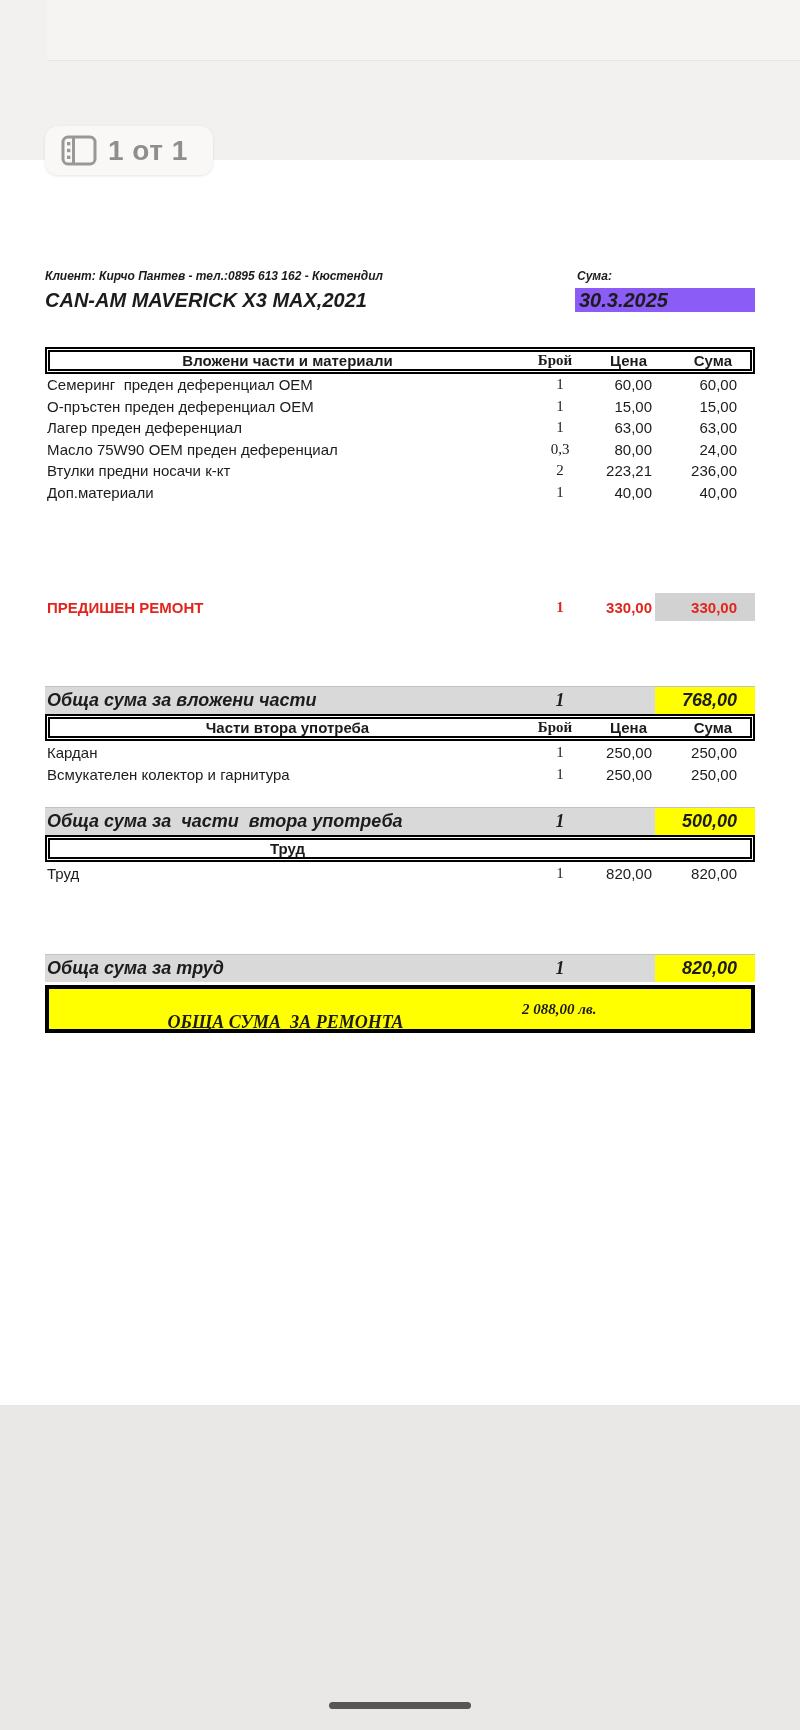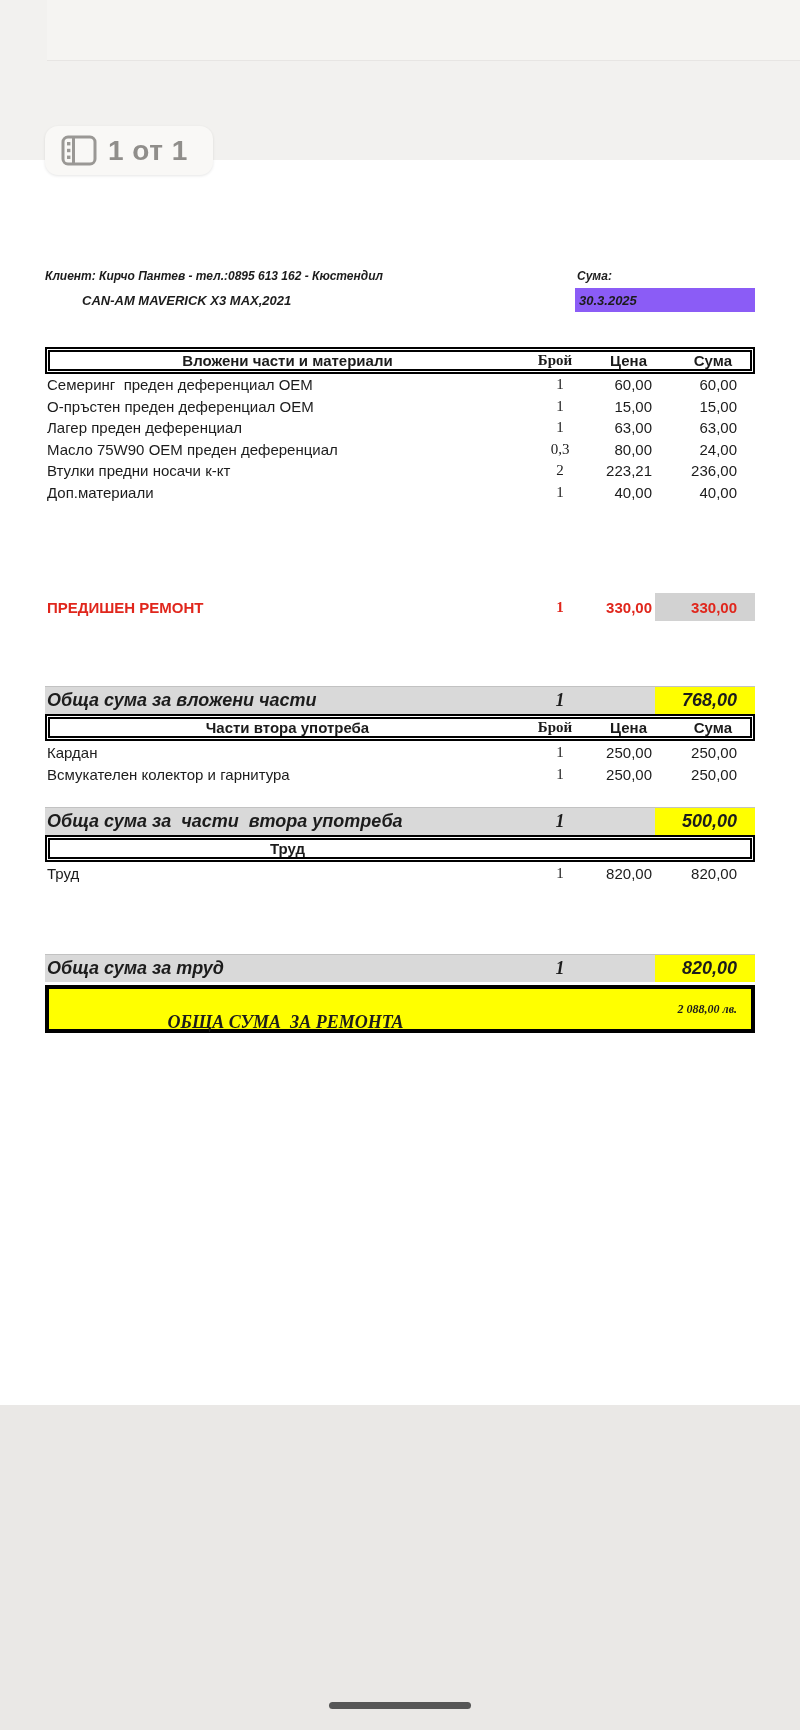--- a/index.html
+++ b/index.html
@@ -24,21 +24,21 @@
     z-index:5;color:#908e8b;
   }
   .pill-label{font-size:28px;font-weight:600;letter-spacing:.5px;}
   
   .page{
     background:#ffffff;width:800px;min-height:1245px;
     padding:105px 45px 0 45px;box-sizing:border-box;
     position:relative;z-index:1;
   }
   .hdr-row{display:flex;align-items:center;font-weight:bold;font-style:italic;font-size:12px;height:22px;}
-  .hdr-row2{display:flex;align-items:center;font-weight:bold;font-style:italic;font-size:13px;height:26px;margin-left:37px;}
+  .hdr-row2{display:flex;align-items:center;font-weight:bold;font-style:italic;font-size:20px;height:26px;}
   .hdr-left{flex:1;white-space:pre;}
   .hdr-right{width:180px;box-sizing:border-box;padding-left:2px;}
   .date-cell{width:180px;height:24px;background:#8b5cf6;box-sizing:border-box;
              display:flex;align-items:center;padding-left:4px;}
   
   .thead{
     display:flex;align-items:center;height:27px;margin-top:0;
     border:5px double #000;box-sizing:border-box;
     font-weight:bold;font-size:15px;
   }
@@ -59,22 +59,22 @@
   }
   .summary .name{white-space:pre;}
   .summary .sum{background:#ffff00;height:100%;display:flex;align-items:center;justify-content:flex-end;}
   
   .banner{
     display:flex;align-items:center;height:48px;margin-top:3px;
     background:#ffff00;border:4px solid #000;box-sizing:border-box;
   }
   .banner-title{flex:1;text-align:center;white-space:pre;
     font-family:"Liberation Serif",serif;font-weight:bold;font-style:italic;font-size:18px;margin-top:26px;}
-  .banner-amount{width:215px;text-align:right;padding-right:14px;
-    font-family:"Liberation Serif",serif;font-weight:bold;font-style:italic;font-size:12px;}
+  .banner-amount{width:215px;text-align:left;padding-right:14px;
+    font-family:"Liberation Serif",serif;font-weight:bold;font-style:italic;font-size:15px;}
   
   .sp34{height:34px;} .sp90{height:90px;} .sp65{height:65px;}
   .sp22{height:22px;} .sp70{height:70px;}
   
   .bottom-strip{
     position:absolute;left:0;bottom:0;width:800px;height:325px;
     background:#eae8e6;border-top:1px solid #dedcda;
   }
   .home-indicator{
     position:absolute;left:329px;bottom:21px;width:142px;height:7px;

